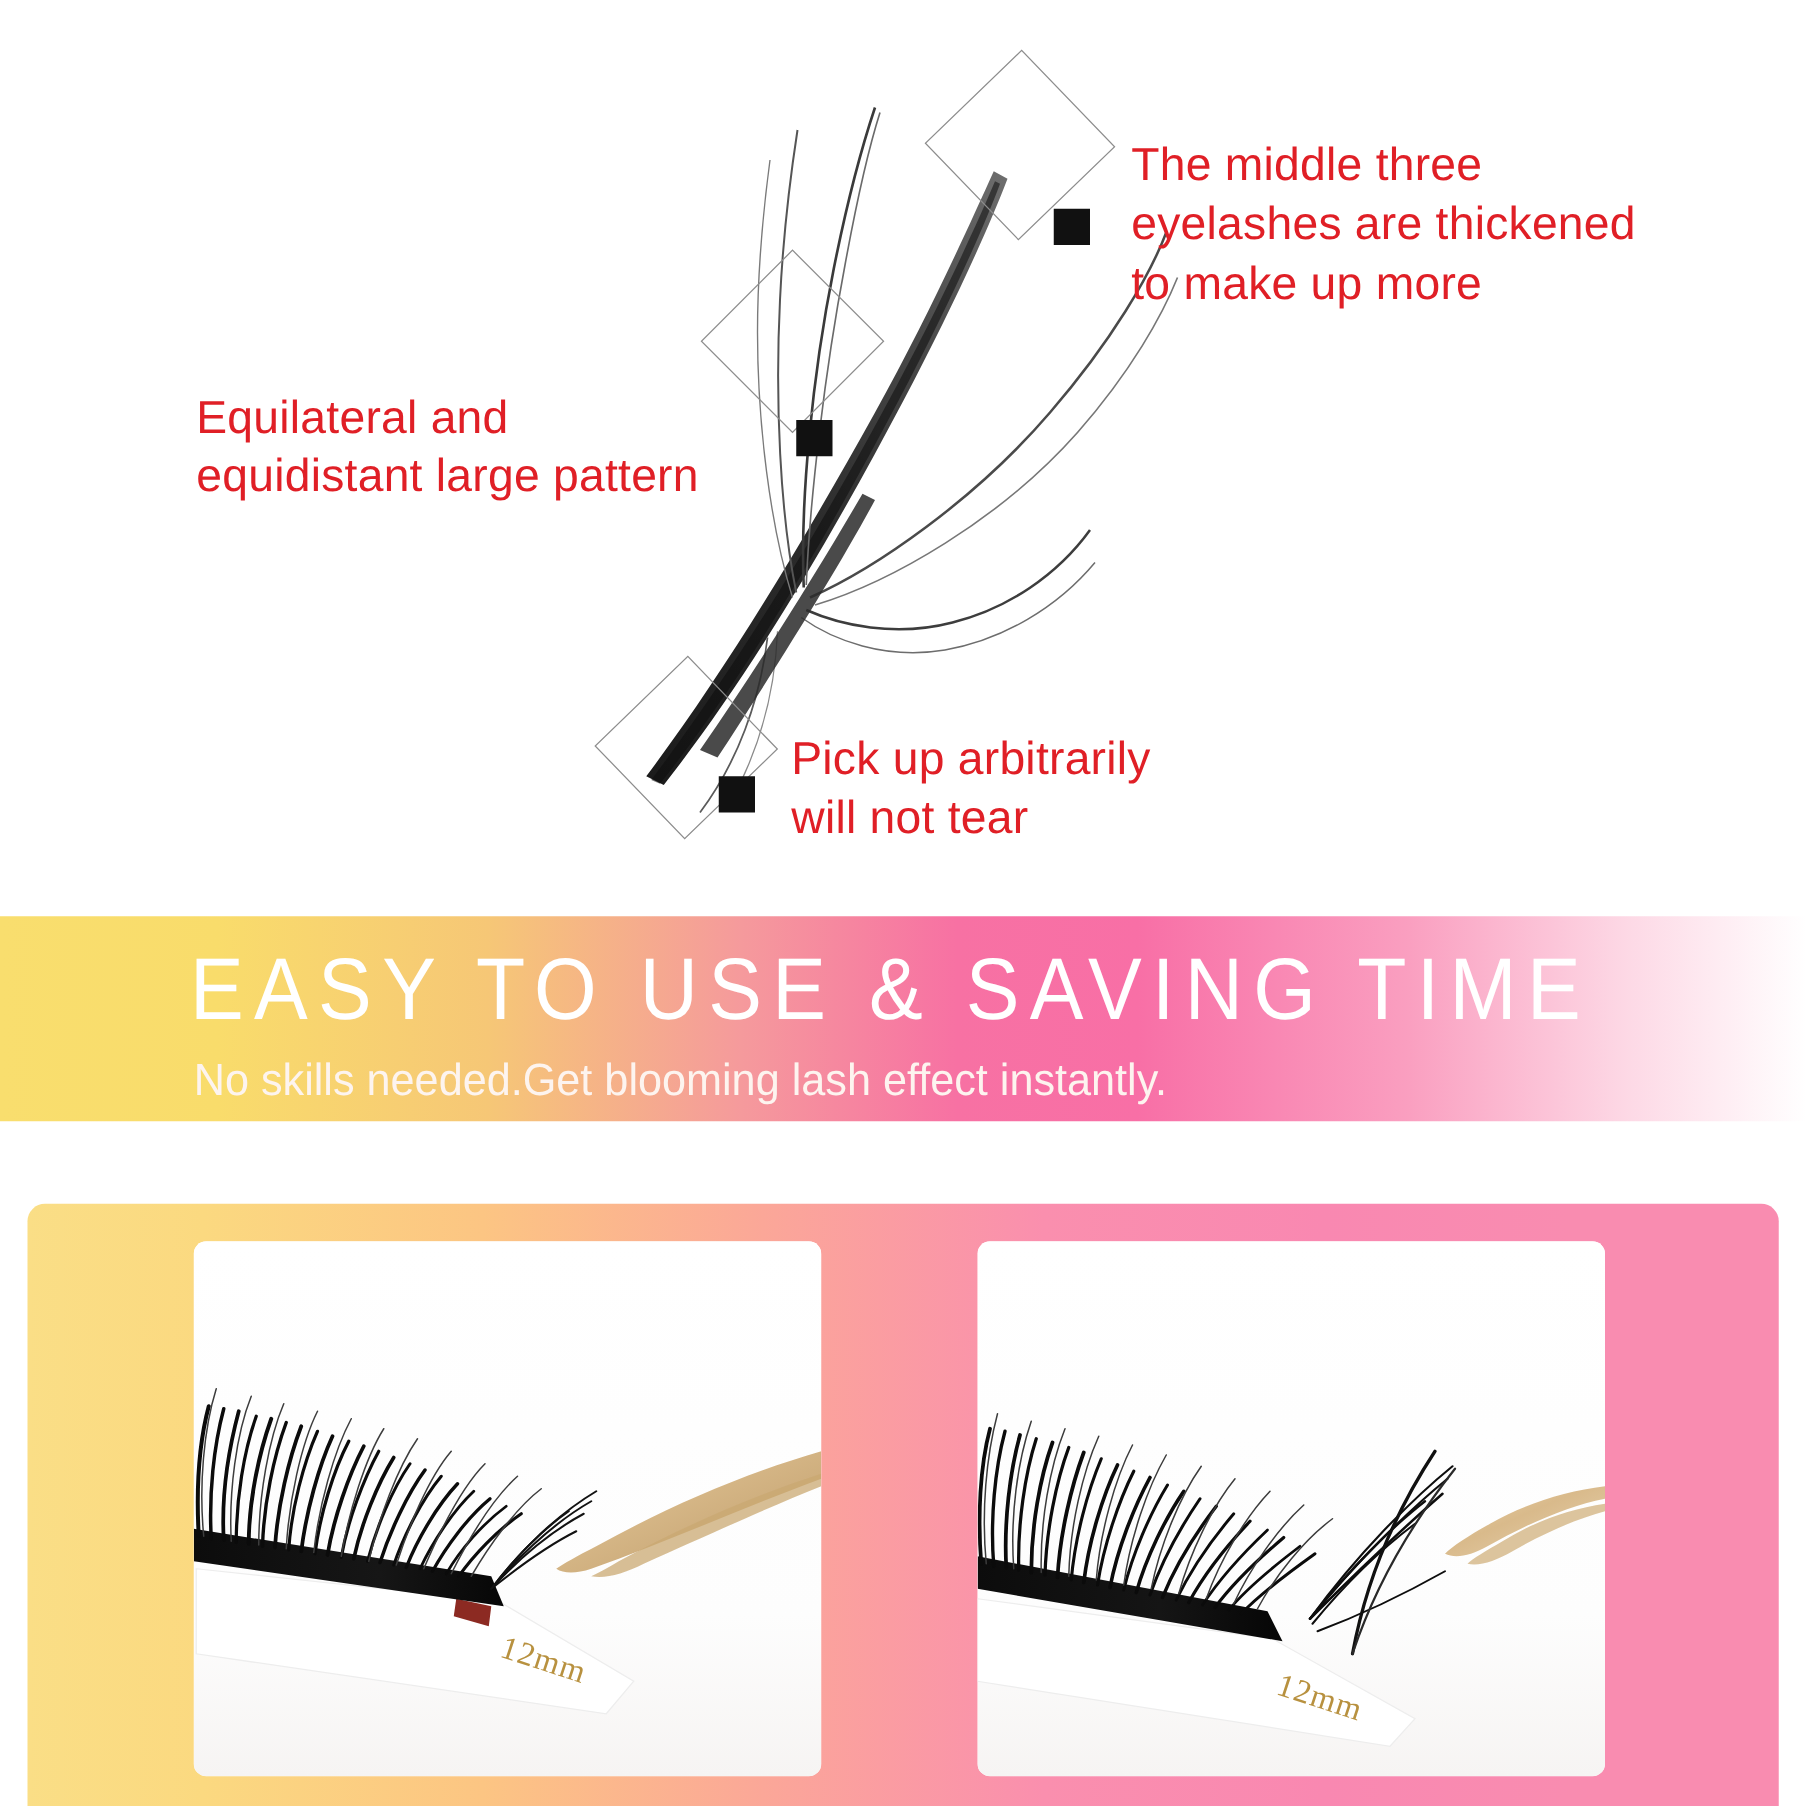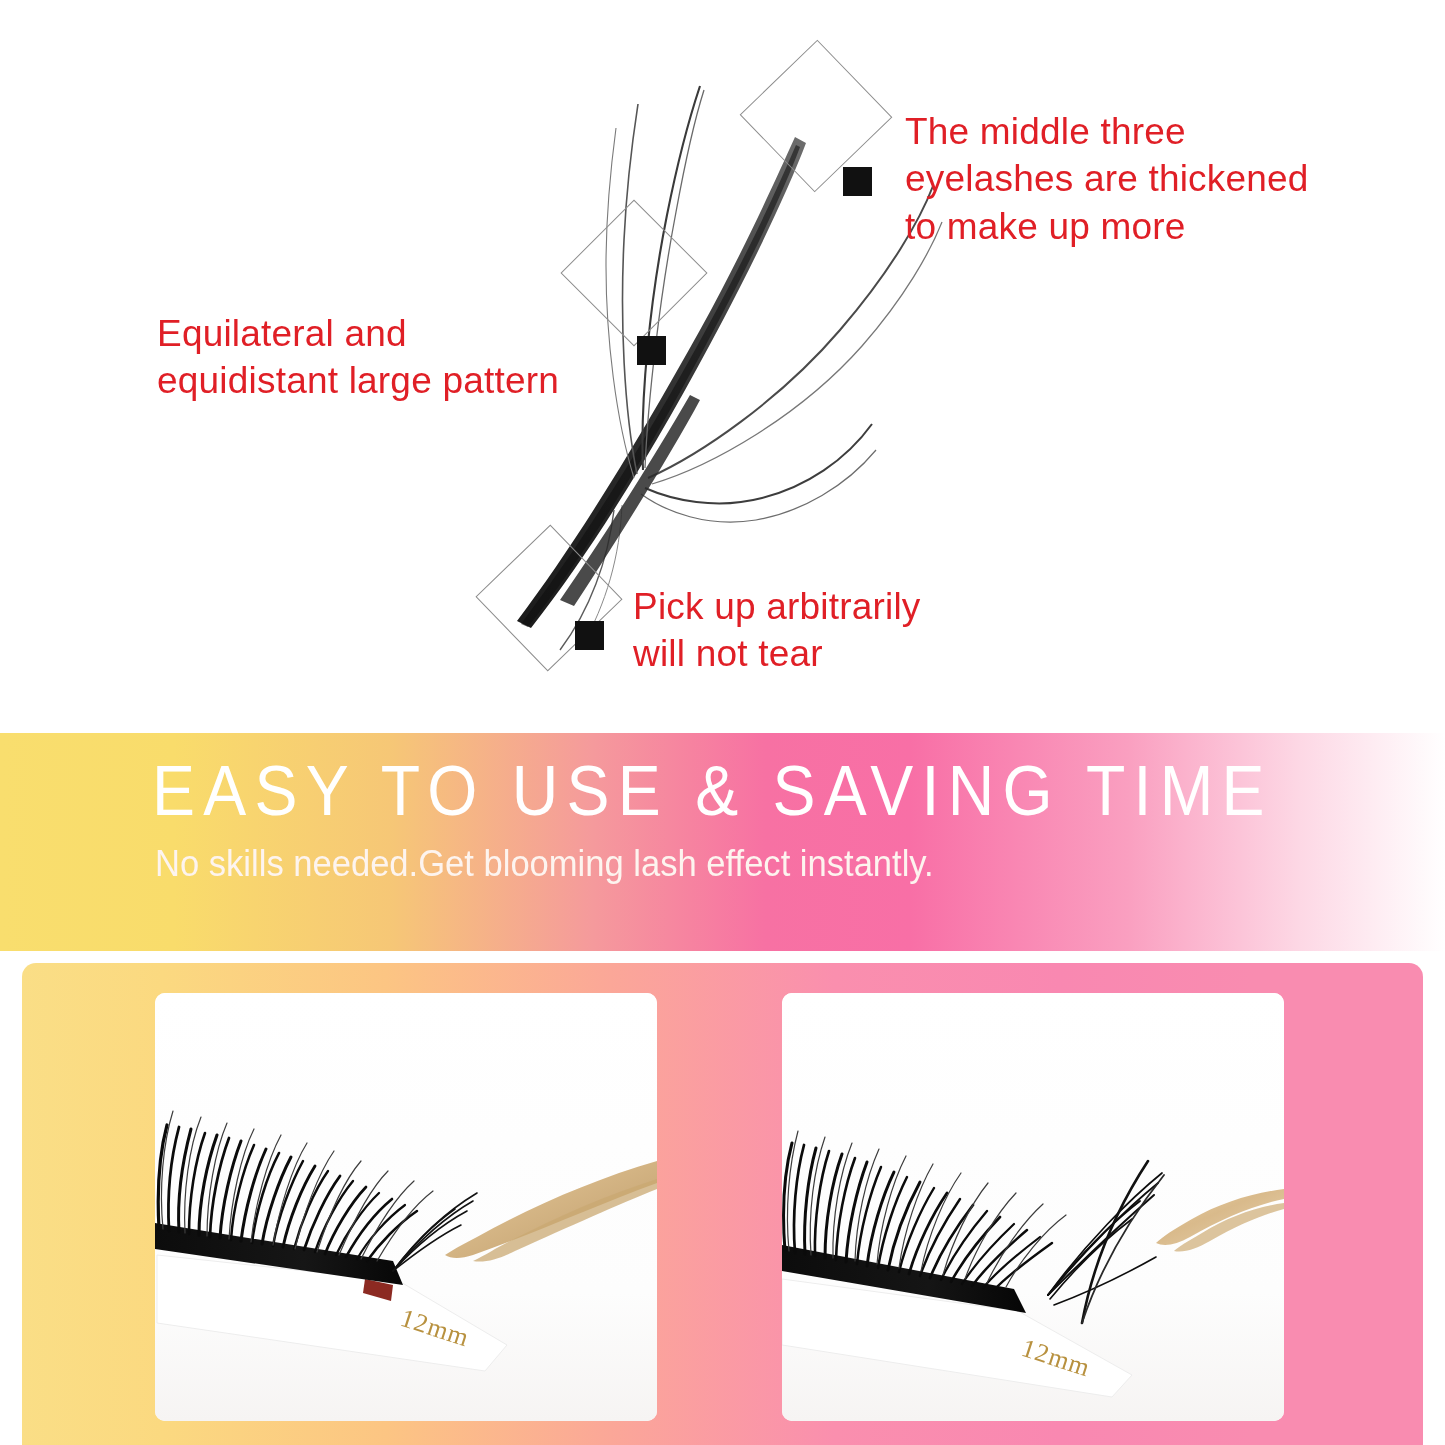--- a/index.html
+++ b/index.html
@@ -37,21 +37,21 @@
     letter-spacing: 0.2px;
     white-space: pre-line;
   }
   .callout.top-right { left: 905px; top: 108px; width: 470px; }
   .callout.mid-left  { left: 157px; top: 310px; width: 470px; }
   .callout.bottom    { left: 633px; top: 583px; width: 420px; }
 
   
   .banner {
     position: absolute; left: 0; top: 733px;
-    width: 1445px; height: 218px;
+    width: 1445px; height: 164px;
     background: linear-gradient(to right,
                 #f9de6e 0%, #f9dc6b 12%, #f6c776 27%,
                 #f59a9c 41%, #f771a3 53%, #f86fa6 63%,
                 #fa9fc0 78%, #fdd8e5 90%, #ffffff 100%);
     overflow: hidden;
   }
   .banner-title {
     position: absolute; left: 152px; top: 18px;
     color: #ffffff;
     font-size: 70px;

